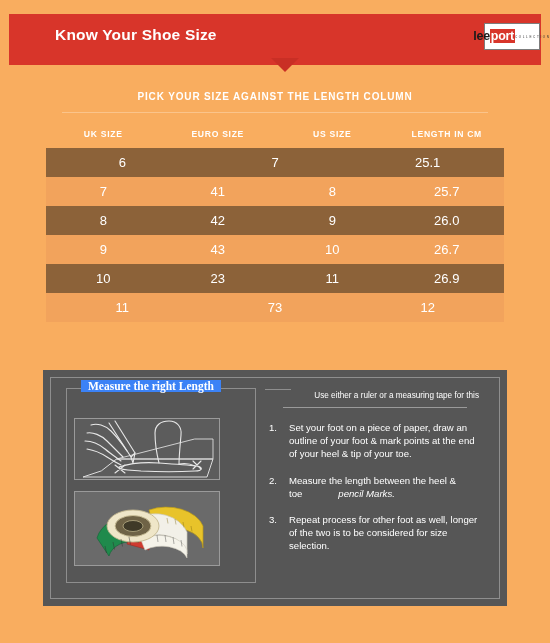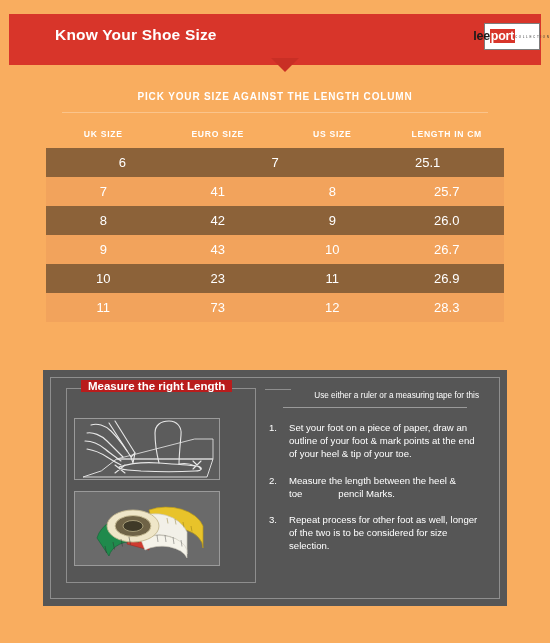--- a/index.html
+++ b/index.html
@@ -162,26 +162,27 @@
     top: 18px;
     width: 190px;
     height: 195px;
     border: 1px solid #8e8e8e;
     box-sizing: border-box;
   }
   #measure-legend {
     position: absolute;
     left: 38px;
     top: 10px;
-    background: #b91c1c;
+    background: #3b82f6;
     padding: 0 7px;
     font-size: 11.5px;
     font-weight: bold;
     color: #ffffff;
     white-space: nowrap;
+    font-family: Liberation Serif, serif;
   }
   #legend-rule-right {
     position: absolute;
     left: 222px;
     top: 19px;
     width: 26px;
     height: 1px;
     background: #8e8e8e;
   }
   .illus {
@@ -231,20 +232,21 @@
     line-height: 13.2px;
     color: #ffffff;
   }
   .step .num {
     position: absolute;
     left: 2px;
     top: 0;
   }
   .step .tail {
     margin-left: 36px;
+    font-style: italic;
   }
 </style>
 </head>
 <body>
 
 <div id="page">
 
   <div id="header-bar">
     <div id="header-title">Know Your Shoe Size</div>
   </div>
@@ -298,21 +300,20 @@
       <div class="cell">10</div>
       <div class="cell">23</div>
       <div class="cell">11</div>
       <div class="cell">26.9</div>
     </div>
 
     <div class="trow data-row row-light">
       <div class="cell">11</div>
       <div class="cell">73</div>
       <div class="cell">12</div>
-      <div class="cell">28.3</div>
     </div>
 
   </div>
 
   <div id="panel">
     <div id="panel-inner"></div>
 
     <div id="measure-box"></div>
     <div id="measure-legend">Measure the right Length</div>
     <div id="legend-rule-right"></div>

